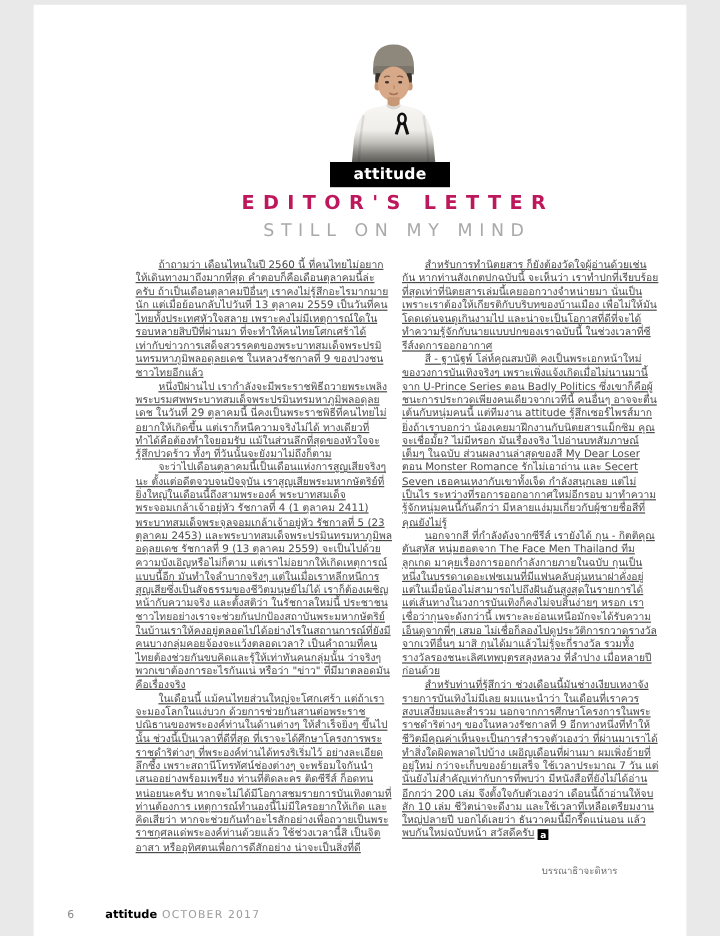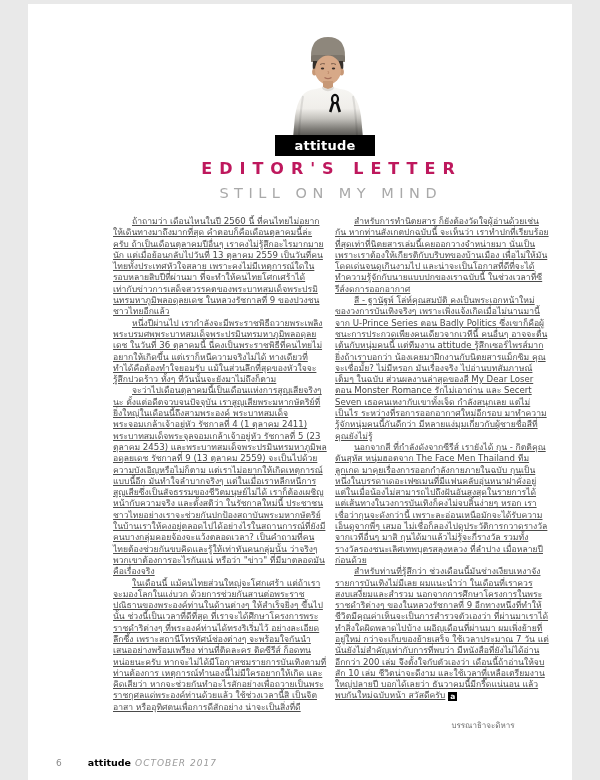--- a/index.html
+++ b/index.html
@@ -46,21 +46,21 @@
   .signature{position:absolute;top:712px;left:390px;width:130px;text-align:center;}
   .sig-name{font-size:10.5px;font-weight:bold;color:#3c3c3c;letter-spacing:.3px;}
   .sig-title{font-size:8px;color:#6b6b6b;margin-top:3px;}
   
   .footer{
     position:absolute;top:753px;left:28px;width:544px;
     font-size:9px;color:#9b9b9b;display:flex;align-items:baseline;
   }
   .footer .page-num{color:#8a8a8a;}
   .footer .brand{margin-left:26px;font-weight:bold;color:#000;font-size:9.5px;}
-  .footer .issue{margin-left:4px;letter-spacing:1px;color:#9b9b9b;font-style:italic;}
+  .footer .issue{margin-left:4px;letter-spacing:1px;color:#9b9b9b;}
 </style>
 </head>
 <body>
 
 <div class="page">
 
   <div class="photo-wrap">
     <svg width="104" height="106" viewBox="0 0 104 106">
       <defs>
         <linearGradient id="sweaterGrad" x1="0" y1="0" x2="0" y2="1">
@@ -112,21 +112,21 @@
   <div class="logo-box">
     <span>attitude</span>
   </div>
 
   <div class="title">EDITOR'S LETTER</div>
   <div class="subtitle">STILL ON MY MIND</div>
 
   <div class="article">
     <div class="col">
       <p>ถ้าถามว่า เดือนไหนในปี 2560 นี้ ที่คนไทยไม่อยากให้เดินทางมาถึงมากที่สุด คำตอบก็คือเดือนตุลาคมนี้ล่ะครับ ถ้าเป็นเดือนตุลาคมปีอื่นๆ เราคงไม่รู้สึกอะไรมากมายนัก แต่เมื่อย้อนกลับไปวันที่ 13 ตุลาคม 2559 เป็นวันที่คนไทยทั้งประเทศหัวใจสลาย เพราะคงไม่มีเหตุการณ์ใดในรอบหลายสิบปีที่ผ่านมา ที่จะทำให้คนไทยโศกเศร้าได้เท่ากับข่าวการเสด็จสวรรคตของพระบาทสมเด็จพระปรมินทรมหาภูมิพลอดุลยเดช ในหลวงรัชกาลที่ 9 ของปวงชนชาวไทยอีกแล้ว</p>
-      <p>หนึ่งปีผ่านไป เรากำลังจะมีพระราชพิธีถวายพระเพลิงพระบรมศพพระบาทสมเด็จพระปรมินทรมหาภูมิพลอดุลยเดช ในวันที่ 36 ตุลาคมนี้ นี่คงเป็นพระราชพิธีที่คนไทยไม่อยากให้เกิดขึ้น แต่เราก็หนีความจริงไม่ได้ ทางเดียวที่ทำได้คือต้องทำใจยอมรับ แม้ในส่วนลึกที่สุดของหัวใจจะรู้สึกปวดร้าว ทั้งๆ ที่วันนั้นจะยังมาไม่ถึงก็ตาม</p>
+      <p>หนึ่งปีผ่านไป เรากำลังจะมีพระราชพิธีถวายพระเพลิงพระบรมศพพระบาทสมเด็จพระปรมินทรมหาภูมิพลอดุลยเดช ในวันที่ 29 ตุลาคมนี้ นี่คงเป็นพระราชพิธีที่คนไทยไม่อยากให้เกิดขึ้น แต่เราก็หนีความจริงไม่ได้ ทางเดียวที่ทำได้คือต้องทำใจยอมรับ แม้ในส่วนลึกที่สุดของหัวใจจะรู้สึกปวดร้าว ทั้งๆ ที่วันนั้นจะยังมาไม่ถึงก็ตาม</p>
       <p>จะว่าไปเดือนตุลาคมนี้เป็นเดือนแห่งการสูญเสียจริงๆ นะ ตั้งแต่อดีตจวบจนปัจจุบัน เราสูญเสียพระมหากษัตริย์ที่ยิ่งใหญ่ในเดือนนี้ถึงสามพระองค์ พระบาทสมเด็จพระจอมเกล้าเจ้าอยู่หัว รัชกาลที่ 4 (1 ตุลาคม 2411) พระบาทสมเด็จพระจุลจอมเกล้าเจ้าอยู่หัว รัชกาลที่ 5 (23 ตุลาคม 2453) และพระบาทสมเด็จพระปรมินทรมหาภูมิพลอดุลยเดช รัชกาลที่ 9 (13 ตุลาคม 2559) จะเป็นไปด้วยความบังเอิญหรือไม่ก็ตาม แต่เราไม่อยากให้เกิดเหตุการณ์แบบนี้อีก มันทำใจลำบากจริงๆ แต่ในเมื่อเราหลีกหนีการสูญเสียซึ่งเป็นสัจธรรมของชีวิตมนุษย์ไม่ได้ เราก็ต้องเผชิญหน้ากับความจริง และตั้งสติว่า ในรัชกาลใหม่นี้ ประชาชนชาวไทยอย่างเราจะช่วยกันปกป้องสถาบันพระมหากษัตริย์ในบ้านเราให้คงอยู่ตลอดไปได้อย่างไรในสถานการณ์ที่ยังมีคนบางกลุ่มคอยจ้องจะแว้งตลอดเวลา? เป็นคำถามที่คนไทยต้องช่วยกันขบคิดและรู้ให้เท่าทันคนกลุ่มนั้น ว่าจริงๆ พวกเขาต้องการอะไรกันแน่ หรือว่า "ข่าว" ที่มีมาตลอดมันคือเรื่องจริง</p>
       <p>ในเดือนนี้ แม้คนไทยส่วนใหญ่จะโศกเศร้า แต่ถ้าเราจะมองโลกในแง่บวก ด้วยการช่วยกันสานต่อพระราชปณิธานของพระองค์ท่านในด้านต่างๆ ให้สำเร็จยิ่งๆ ขึ้นไปนั้น ช่วงนี้เป็นเวลาที่ดีที่สุด ที่เราจะได้ศึกษาโครงการพระราชดำริต่างๆ ที่พระองค์ท่านได้ทรงริเริ่มไว้ อย่างละเอียดลึกซึ้ง เพราะสถานีโทรทัศน์ช่องต่างๆ จะพร้อมใจกันนำเสนออย่างพร้อมเพรียง ท่านที่ติดละคร ติดซีรีส์ ก็อดทนหน่อยนะครับ หากจะไม่ได้มีโอกาสชมรายการบันเทิงตามที่ท่านต้องการ เหตุการณ์ทำนองนี้ไม่มีใครอยากให้เกิด และคิดเสียว่า หากจะช่วยกันทำอะไรสักอย่างเพื่อถวายเป็นพระราชกุศลแด่พระองค์ท่านด้วยแล้ว ใช้ช่วงเวลานี้สิ เป็นจิตอาสา หรืออุทิศตนเพื่อการดีสักอย่าง น่าจะเป็นสิ่งที่ดี</p>
     </div>
     <div class="col">
       <p>สำหรับการทำนิตยสาร ก็ยังต้องวัดใจผู้อ่านด้วยเช่นกัน หากท่านสังเกตปกฉบับนี้ จะเห็นว่า เราทำปกที่เรียบร้อยที่สุดเท่าที่นิตยสารเล่มนี้เคยออกวางจำหน่ายมา นั่นเป็นเพราะเราต้องให้เกียรติกับบริบทของบ้านเมือง เพื่อไม่ให้มันโดดเด่นจนดูเกินงามไป และน่าจะเป็นโอกาสที่ดีที่จะได้ทำความรู้จักกับนายแบบปกของเราฉบับนี้ ในช่วงเวลาที่ซีรีส์งดการออกอากาศ</p>
       <p>สี - ฐานัฐพ์ โล่ห์คุณสมบัติ คงเป็นพระเอกหน้าใหม่ของวงการบันเทิงจริงๆ เพราะเพิ่งแจ้งเกิดเมื่อไม่นานมานี้จาก U-Prince Series ตอน Badly Politics ซึ่งเขาก็คือผู้ชนะการประกวดเพียงคนเดียวจากเวทีนี้ คนอื่นๆ อาจจะตื่นเต้นกับหนุ่มคนนี้ แต่ทีมงาน attitude รู้สึกเซอร์ไพรส์มาก ยิ่งถ้าเราบอกว่า น้องเคยมาฝึกงานกับนิตยสารแม็กซิม คุณจะเชื่อมั้ย? ไม่มีหรอก มันเรื่องจริง ไปอ่านบทสัมภาษณ์เต็มๆ ในฉบับ ส่วนผลงานล่าสุดของสี My Dear Loser ตอน Monster Romance รักไม่เอาถ่าน และ Secert Seven เธอคนเหงากับเขาทั้งเจ็ด กำลังสนุกเลย แต่ไม่เป็นไร ระหว่างที่รอการออกอากาศใหม่อีกรอบ มาทำความรู้จักหนุ่มคนนี้กันดีกว่า มีหลายแง่มุมเกี่ยวกับผู้ชายชื่อสีที่คุณยังไม่รู้</p>
       <p>นอกจากสี ที่กำลังดังจากซีรีส์ เรายังได้ กุน - กิตติคุณ ตันสุหัส หนุ่มฮอตจาก The Face Men Thailand ทีมลูกเกด มาคุยเรื่องการออกกำลังกายภายในฉบับ กุนเป็นหนึ่งในบรรดาเดอะเฟซเมนที่มีแฟนคลับอุ่นหนาฝาคั่งอยู่ แต่ในเมื่อน้องไม่สามารถไปถึงฝันอันสูงสุดในรายการได้ แต่เส้นทางในวงการบันเทิงก็คงไม่จบสิ้นง่ายๆ หรอก เราเชื่อว่ากุนจะดังกว่านี้ เพราะละอ่อนเหนือมักจะได้รับความเอ็นดูจากพี่ๆ เสมอ ไม่เชื่อก็ลองไปดูประวัติการกวาดรางวัลจากเวทีอื่นๆ มาสิ กุนได้มาแล้วไม่รู้จะกี่รางวัล รวมทั้งรางวัลรองชนะเลิศเทพบุตรสลุงหลวง ที่ลำปาง เมื่อหลายปีก่อนด้วย</p>
       <p><span>สำหรับท่านที่รู้สึกว่า ช่วงเดือนนี้มันช่างเงียบเหงาจัง รายการบันเทิงไม่มีเลย ผมแนะนำว่า ในเดือนที่เราควรสงบเสงี่ยมและสำรวม นอกจากการศึกษาโครงการในพระราชดำริต่างๆ ของในหลวงรัชกาลที่ 9 อีกทางหนึ่งที่ทำให้ชีวิตมีคุณค่าเห็นจะเป็นการสำรวจตัวเองว่า ที่ผ่านมาเราได้ทำสิ่งใดผิดพลาดไปบ้าง เผอิญเดือนที่ผ่านมา ผมเพิ่งย้ายที่อยู่ใหม่ กว่าจะเก็บของย้ายเสร็จ ใช้เวลาประมาณ 7 วัน แต่นั่นยังไม่สำคัญเท่ากับการที่พบว่า มีหนังสือที่ยังไม่ได้อ่านอีกกว่า 200 เล่ม จึงตั้งใจกับตัวเองว่า เดือนนี้ถ้าอ่านให้จบสัก 10 เล่ม ชีวิตน่าจะดีงาม และใช้เวลาที่เหลือเตรียมงานใหญ่ปลายปี บอกได้เลยว่า ธันวาคมนี้มีกรี๊ดแน่นอน แล้วพบกันใหม่ฉบับหน้า สวัสดีครับ</span><span class="endmark">a</span></p>
     </div>
   </div>

